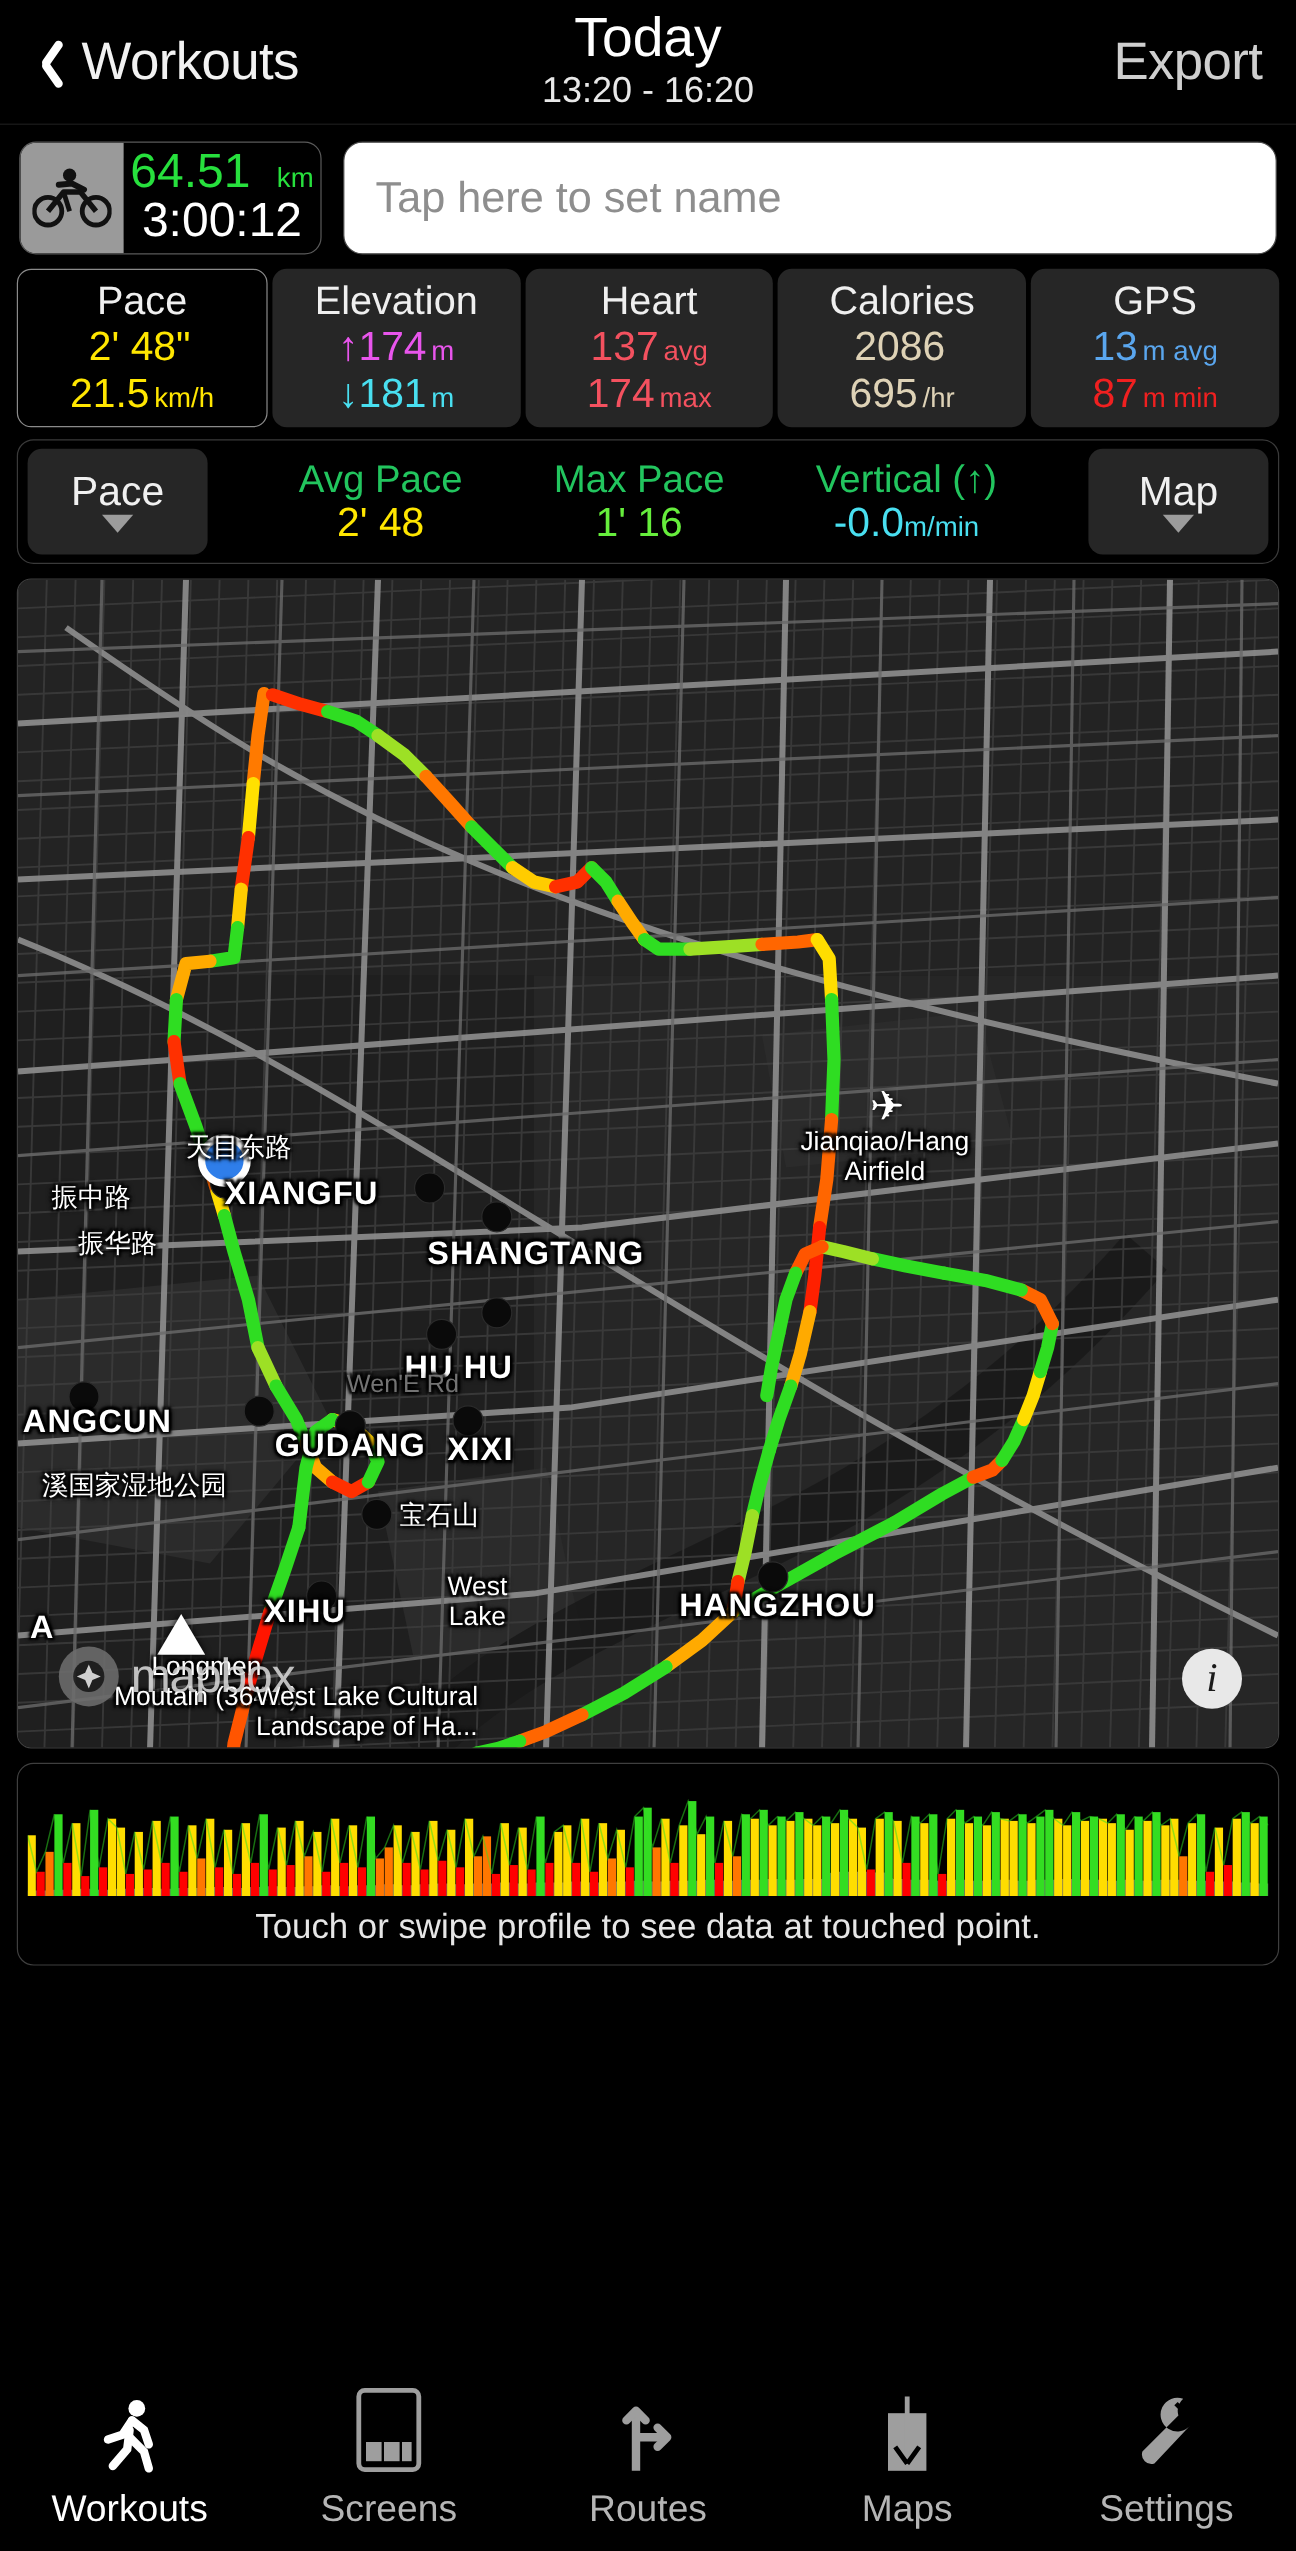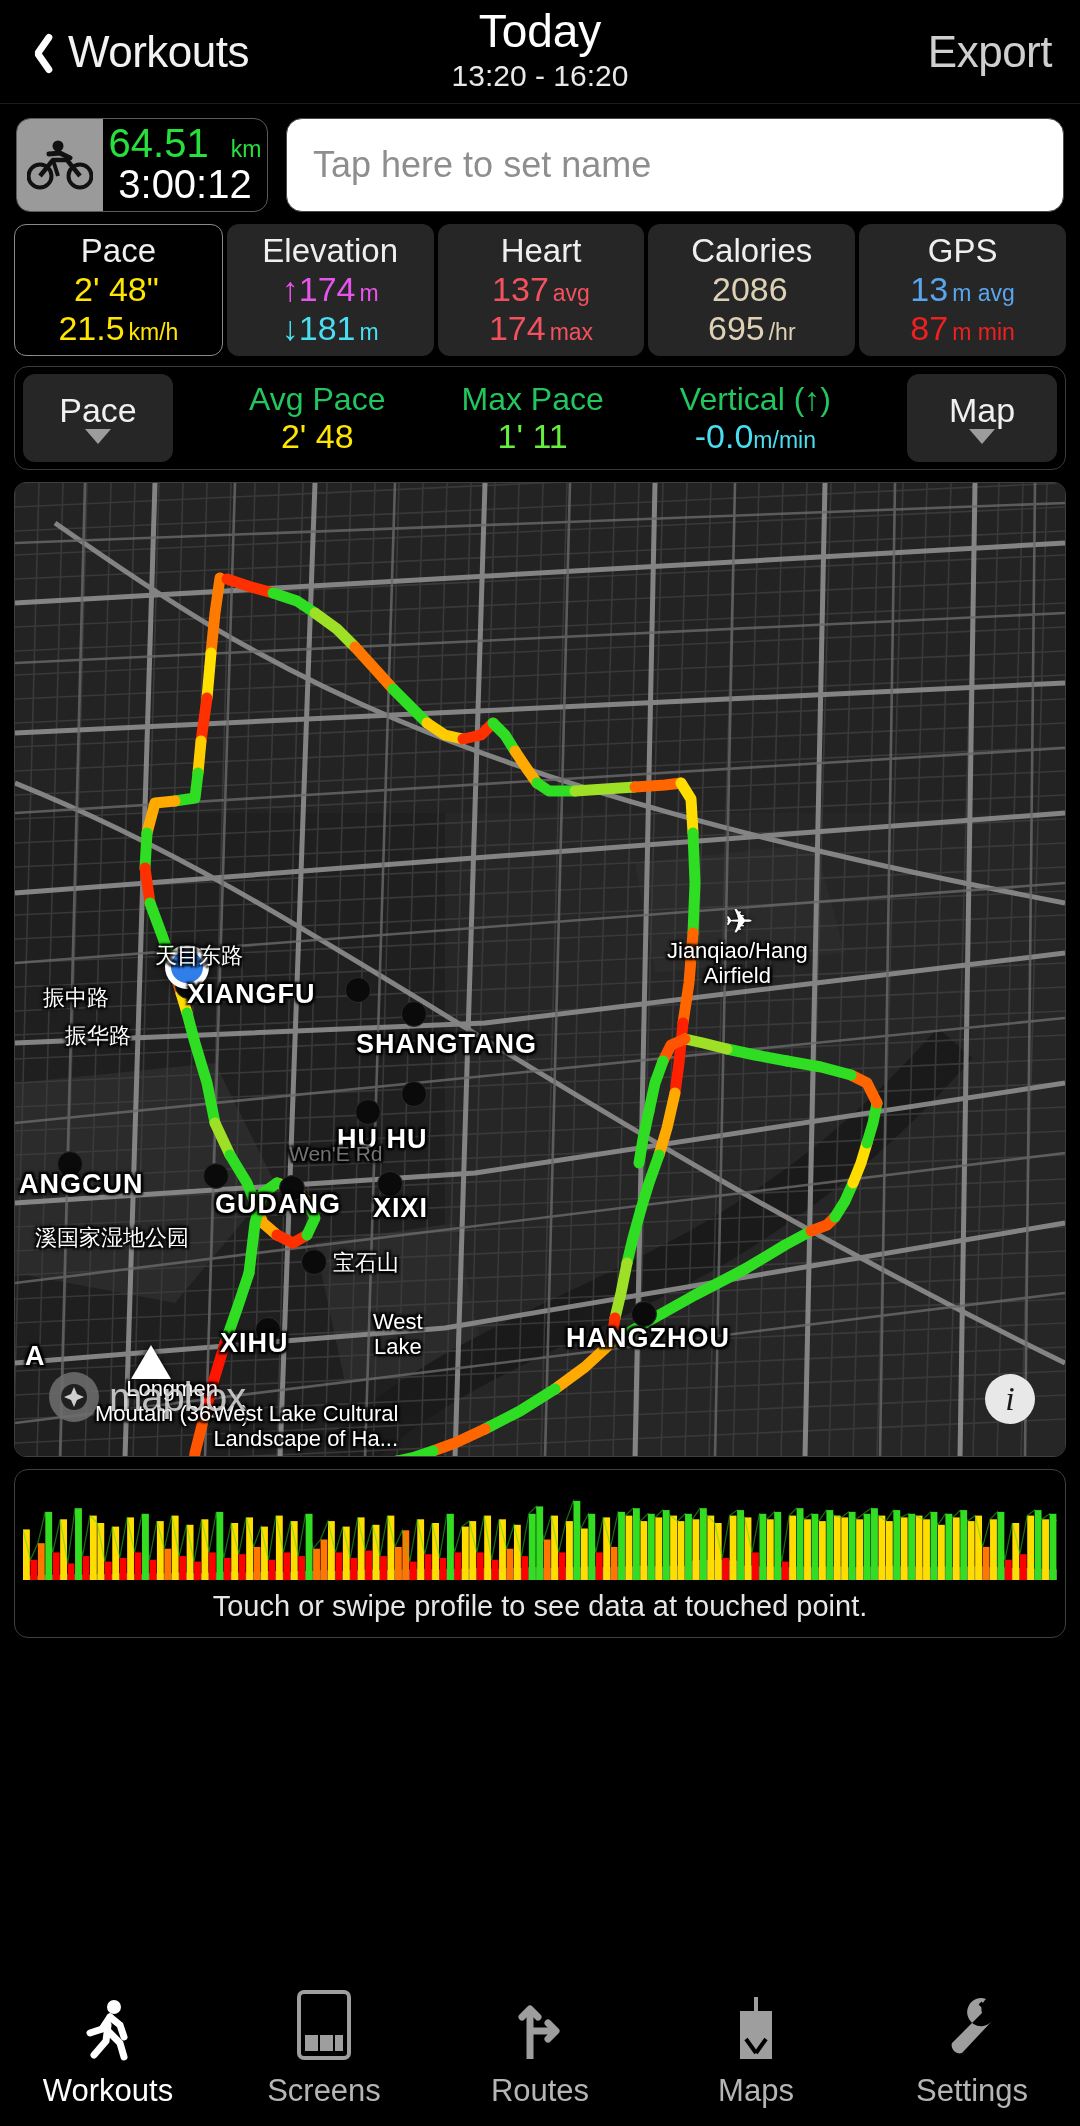--- a/index.html
+++ b/index.html
@@ -292,21 +292,21 @@
       <div class="mini">
         <div class="mini-title">Avg Pace</div>
         <div class="mini-val">
           <span style="color: rgb(255, 230, 0);">2' 48</span>
           <span class="mini-unit" style="color: rgb(255, 230, 0);"></span>
         </div>
       </div>
       <div class="mini">
         <div class="mini-title">Max Pace</div>
         <div class="mini-val">
-          <span style="color: rgb(102, 238, 60);">1' 11</span>
+          <span style="color: rgb(102, 238, 60);">1' 16</span>
           <span class="mini-unit" style="color: rgb(102, 238, 60);"></span>
         </div>
       </div>
       <div class="mini">
         <div class="mini-title">Vertical (↑)</div>
         <div class="mini-val">
           <span style="color: rgb(73, 223, 240);">-0.0</span>
           <span class="mini-unit" style="color: rgb(73, 223, 240);">m/min</span>
         </div>
       </div>
@@ -555,21 +555,21 @@
   <div class="poi-dot" style="left:160px;top:490px"></div>
 
   <div class="plane" style="left:710px;top:418px">✈</div>
   <div class="peak-tri" style="left:116px;top:862px"></div>
   <div class="gps-marker" style="left:150px;top:462px"></div>
 
   <div id="map-labels">
       <div class="maplabel lbl-place" style="left: 172px; top: 496px;">XIANGFU</div>
       <div class="maplabel lbl-place" style="left: 341px; top: 546px;">SHANGTANG</div>
       <div class="maplabel lbl-place" style="left: 322px; top: 641px;">HU HU</div>
-      <div class="maplabel lbl-place" style="left: 200px; top: 706px;">GUDANG</div>
+      <div class="maplabel lbl-place" style="left: 214px; top: 706px;">GUDANG</div>
       <div class="maplabel lbl-place" style="left: 358px; top: 710px;">XIXI</div>
       <div class="maplabel lbl-place" style="left: 4px; top: 686px;">ANGCUN</div>
       <div class="maplabel lbl-place" style="left: 205px; top: 845px;">XIHU</div>
       <div class="maplabel lbl-place" style="left: 551px; top: 840px;">HANGZHOU</div>
       <div class="maplabel lbl-place" style="left: 10px; top: 858px;">A</div>
       <div class="maplabel lbl-road" style="left: 274px; top: 659px;">Wen'E Rd</div>
       <div class="maplabel lbl-cn" style="left: 28px; top: 500px;">振中路</div>
       <div class="maplabel lbl-cn" style="left: 50px; top: 538px;">振华路</div>
       <div class="maplabel lbl-cn" style="left: 140px; top: 458px;">天目东路</div>
       <div class="maplabel lbl-cn" style="left: 20px; top: 740px;">溪国家湿地公园</div>

